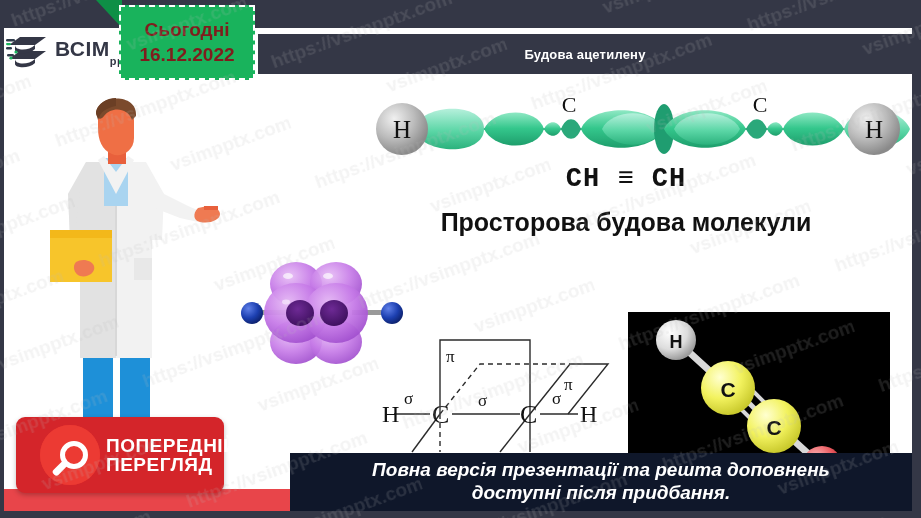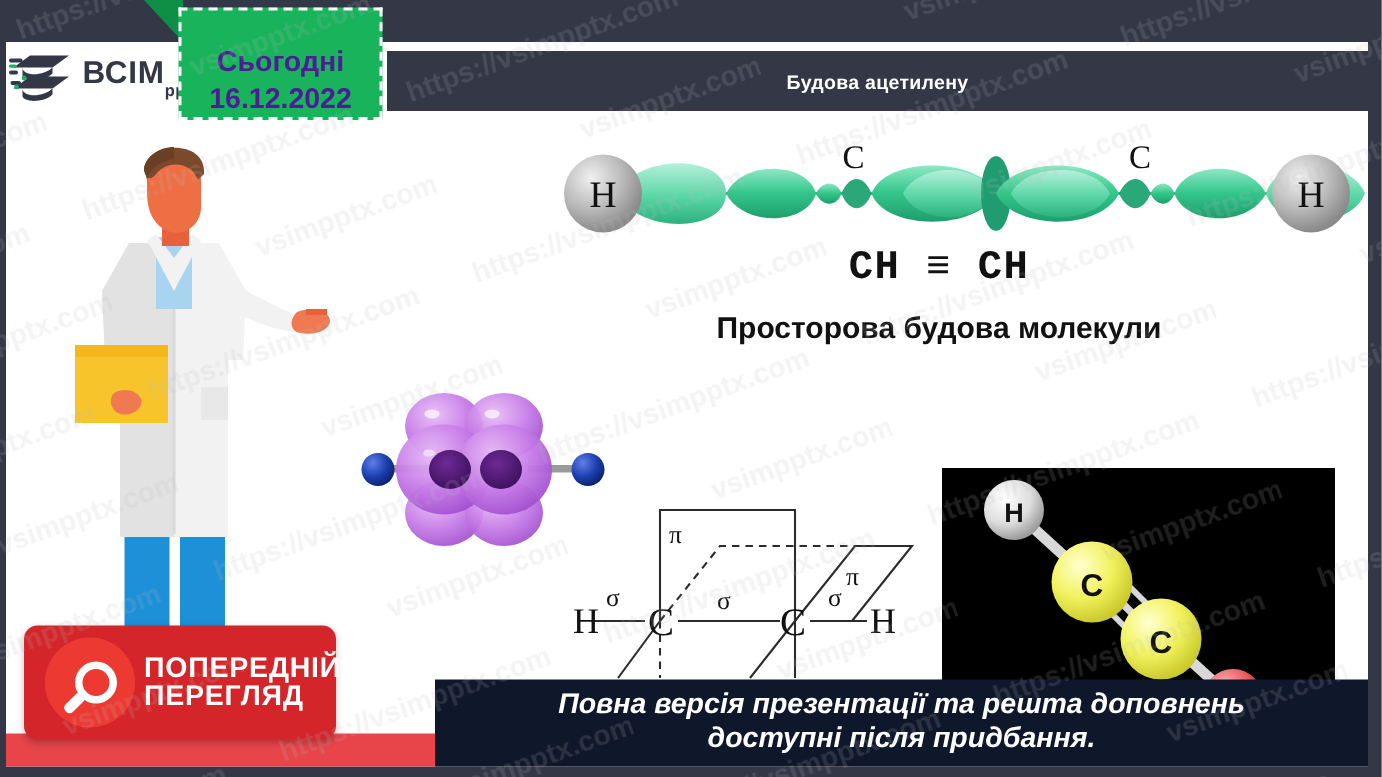--- a/index.html
+++ b/index.html
@@ -20,22 +20,22 @@
   .logo{position:absolute;left:6px;top:30px;width:112px;height:46px;display:flex;align-items:center;gap:3px;}
   .logo-mark{width:46px;height:40px;position:relative;flex:0 0 auto;}
   .logo-text{display:flex;flex-direction:row;line-height:0.95;}
   .logo-bcim{font-size:21px;font-weight:700;color:#343746;letter-spacing:.5px;}
   .logo-pptx{font-size:11px;font-weight:700;color:#343746;text-align:right;letter-spacing:.3px;margin-top:17px;}
 
   
   .date-badge{
     position:absolute;left:119px;top:5px;width:132px;height:71px;
     background:#19b35c;border:2px dashed #ffffff;
-    display:flex;flex-direction:column;align-items:center;justify-content:flex-end;
-    color:#4c1d95;font-size:19px;font-weight:600;gap:3px;z-index:6;
+    display:flex;flex-direction:column;align-items:center;justify-content:center;
+    color:#7f1d1d;font-size:19px;font-weight:600;gap:3px;z-index:6;
   }
   .badge-tail{
     position:absolute;left:96px;top:0;width:26px;height:28px;
     background:#0e8f46;clip-path:polygon(0 0,100% 0,100% 100%);z-index:5;
   }
 
   
   .header-bar{
     position:absolute;left:258px;top:34px;width:654px;height:40px;
     background:#343746;color:#ffffff;
@@ -49,36 +49,36 @@
   
   .formula{position:absolute;left:232px;top:108px;font-size:32px;font-weight:700;color:#111;letter-spacing:1px;}
   .formula sub{font-size:.62em;}
 
   
   .orbitals{position:absolute;left:362px;top:86px;width:552px;height:86px;}
 
   
   .ch-line{position:absolute;left:0;right:0;top:164px;text-align:center;font-size:27px;font-weight:700;color:#111;letter-spacing:1px;font-family:Liberation Mono, monospace;}
   .ch-line-wrap{position:absolute;left:340px;width:572px;text-align:center;}
-  .spatial-line{position:absolute;left:340px;width:572px;top:208px;text-align:center;font-size:20px;font-weight:700;color:#111;}
+  .spatial-line{position:absolute;left:340px;width:572px;top:208px;text-align:center;font-size:25px;font-weight:700;color:#111;}
 
   
   .purple-model{position:absolute;left:238px;top:252px;width:168px;height:124px;}
 
   
   .sigmapi{position:absolute;left:372px;top:328px;width:258px;height:132px;}
 
   
   .black-box{position:absolute;left:628px;top:312px;width:262px;height:160px;background:#000;overflow:hidden;}
 
   
   .preview-badge{
     position:absolute;left:16px;top:417px;width:208px;height:76px;
     background:#d4252a;border-radius:9px;
-    display:flex;align-items:center;gap:6px;padding-left:14px;box-sizing:border-box;z-index:9;
+    display:flex;align-items:center;gap:6px;padding-left:24px;box-sizing:border-box;z-index:9;
     box-shadow:0 2px 5px rgba(0,0,0,.25);
   }
   .mag-circle{
     width:60px;height:60px;border-radius:50%;background:#e8352e;flex:0 0 auto;position:relative;
   }
   .preview-words{display:flex;flex-direction:column;line-height:1.0;color:#fff;font-weight:700;font-size:19px;letter-spacing:.5px;}
 
   
   .red-banner{
     position:absolute;left:290px;top:453px;width:622px;height:58px;

